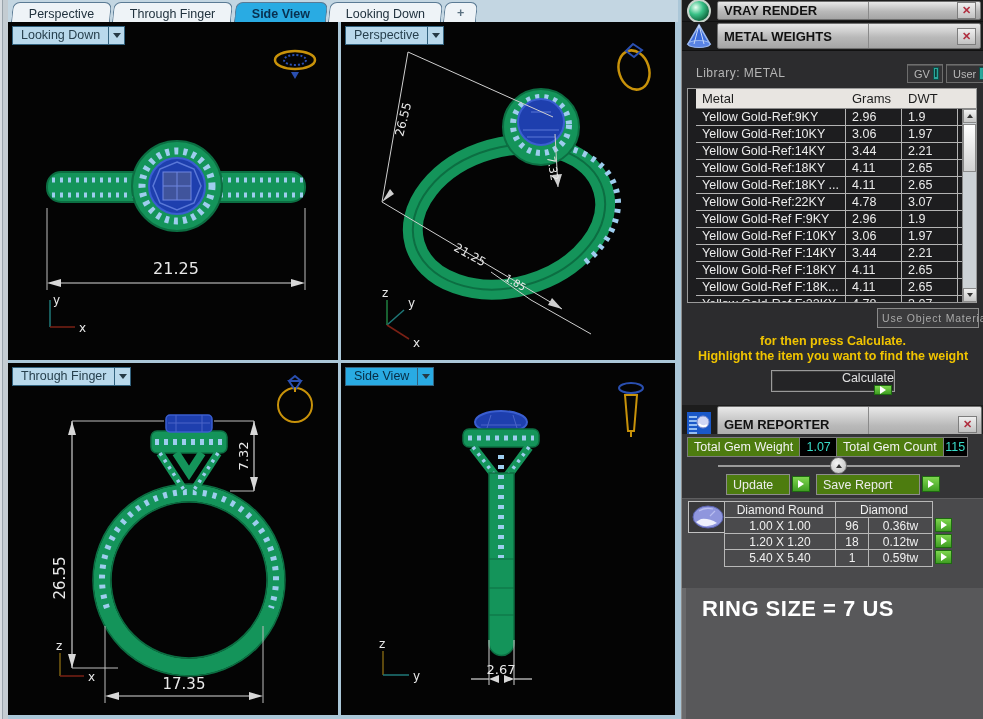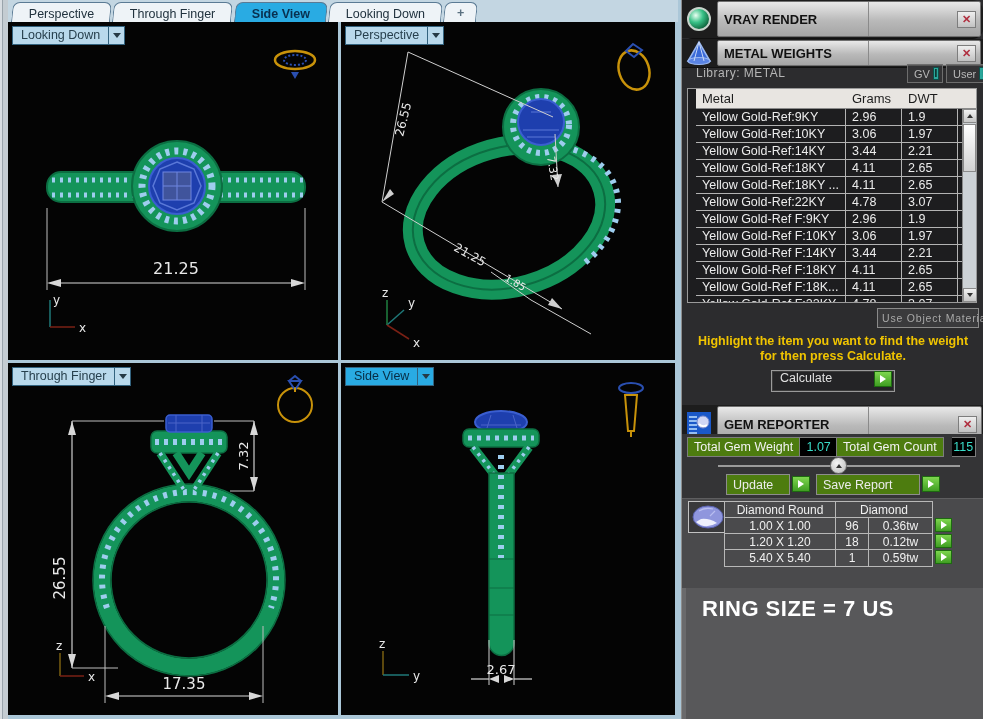--- a/index.html
+++ b/index.html
@@ -59,21 +59,21 @@
   .tri-up-s { width:0;height:0;border-left:3px solid transparent;border-right:3px solid transparent;border-bottom:4px solid #333; }
   .tri-dn-s { width:0;height:0;border-left:3px solid transparent;border-right:3px solid transparent;border-top:4px solid #333; }
 
   .uom { position:absolute; right:4px; top:308px; width:102px; height:20px; background:#3a3a3c; border:1px solid #8a8a8a; display:flex; align-items:center; }
   .uom .lbl { flex:1; font-size:10.5px; color:#a8a8a8; letter-spacing:0.8px; padding-left:4px; white-space:nowrap; }
   .uom .radio-seg { width:18px; align-self:stretch; border-left:1px solid #8a8a8a; display:flex; align-items:center; justify-content:center; }
   .radio { width:9px; height:9px; border-radius:50%; border:1px solid #9a9a9a; background:#2c2c2e; }
 
   .instr { position:absolute; left:0; top:334px; width:302px; text-align:center; font-size:12.5px; font-weight:bold; color:#f0c400; line-height:15px; }
 
-  .calc-btn { position:absolute; left:89px; top:370px; width:124px; height:22px; background:#242426; border:1px solid #9a9a9a; box-shadow:0 0 0 1px #3c3c3c inset; display:flex; align-items:flex-start; }
+  .calc-btn { position:absolute; left:89px; top:370px; width:124px; height:22px; background:#242426; border:1px solid #9a9a9a; box-shadow:0 0 0 1px #3c3c3c inset; display:flex; align-items:flex-end;flex-direction:column; }
   .calc-btn .lbl { flex:1; font-size:12.5px; color:#e0e0e0; padding-left:8px; }
   .go-sq { width:18px; height:16px; margin-right:2px; background:linear-gradient(#7ed64f,#3f9e22); border:1px solid #1d6a10; display:flex; align-items:center; justify-content:center; }
   .tri-right { width:0;height:0;border-top:4px solid transparent;border-bottom:4px solid transparent;border-left:6px solid #fff; }
 
   
   .gem-body-top { position:absolute; left:0; top:434px; width:302px; height:64px; background:#343436; }
   .tot-box { position:absolute; top:3px; height:20px; display:flex; }
   .tot-lbl { background:#4d7c0f; border:1px solid #7d7d7d; color:#f2f2f2; font-size:12.5px; display:flex; align-items:center; padding:8px 6px; white-space:nowrap; }
   .tot-val { background:#000; border:1px solid #7d7d7d; border-left:none; color:#39dcc8; font-size:12.5px; display:flex; align-items:center; justify-content:center; }
   .slider { position:absolute; left:36px; top:31px; width:242px; height:2px; background:#9a9a9a; }
@@ -304,21 +304,21 @@
         <line x1="42" y1="288" x2="42" y2="312" stroke="#7a5f10" stroke-width="1.5"></line>
         <line x1="42" y1="312" x2="68" y2="312" stroke="#1f7878" stroke-width="1.5"></line>
         <text x="38" y="285" font-size="12" fill="#d8c838">z</text>
         <text x="72" y="317" font-size="12" fill="#35b8b8">y</text>
       </g>
     </svg>
   </div>
 
   <div class="rpanel">
 
-    <div class="phead" style="height:39px;border-radius:11px;">
+    <div class="phead" style="height:22px;">
       <div class="icon-box">
           <div class="vray-sphere"></div>
         </div>
       <div class="bar">
         <div class="title">VRAY RENDER</div>
         <div class="split"></div>
         <div class="close-btn">
             <span>✕</span>
           </div>
       </div>
@@ -446,22 +446,22 @@
     </div>
 
     <div class="uom">
       <div class="lbl">Use Object Materials</div>
       <div class="radio-seg">
           <div class="radio"></div>
         </div>
     </div>
 
     <div class="instr">
+      <div>for then press Calculate.</div>
       <div>Highlight the item you want to find the weight</div>
-      <div>for then press Calculate.</div>
     </div>
 
     <div class="calc-btn">
       <div class="lbl">Calculate</div>
       <div class="go-sq">
           <div class="tri-right"></div>
         </div>
     </div>
 
     <div class="phead" style="position:absolute; left:0; top:405px; width:302px; height:39px;">
@@ -482,21 +482,21 @@
       </div>
     </div>
 
     <div class="gem-body-top">
       <div class="tot-box" style="left:5px;">
         <div class="tot-lbl">Total Gem Weight</div>
         <div class="tot-val" style="width:38px;">1.07</div>
       </div>
       <div class="tot-box" style="left:154px;">
         <div class="tot-lbl">Total Gem Count</div>
-        <div class="tot-val" style="width:24px;margin-left:8px;">115</div>
+        <div class="tot-val" style="width:24px;">115</div>
       </div>
       <div class="slider">
         <div class="slider-handle">
             <div class="tri-up-s"></div>
           </div>
       </div>
       <div class="gbtn" style="left:44px; width:64px;">
         <div class="lbl">Update</div>
       </div>
       <div class="go-sq" style="position:absolute; left:110px; top:42px;">

